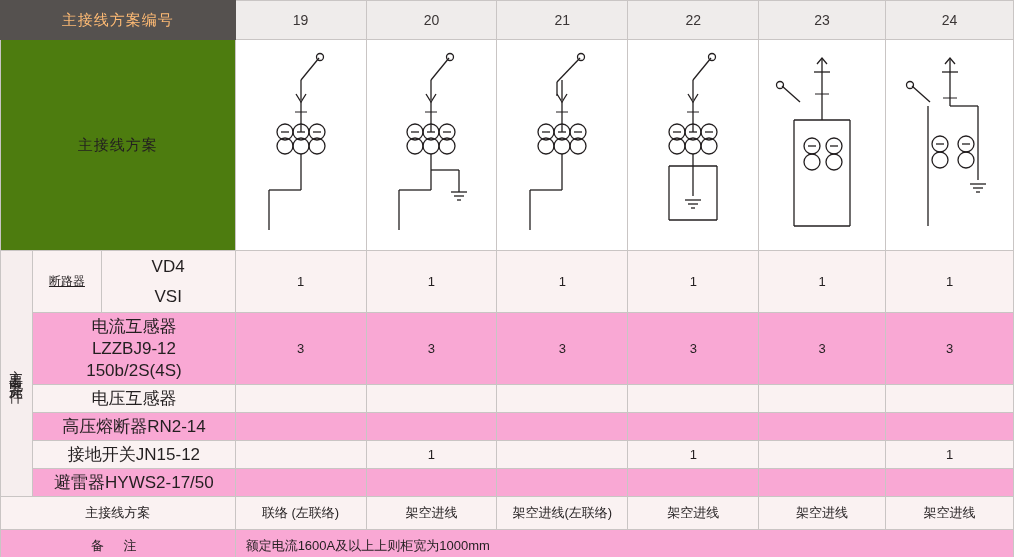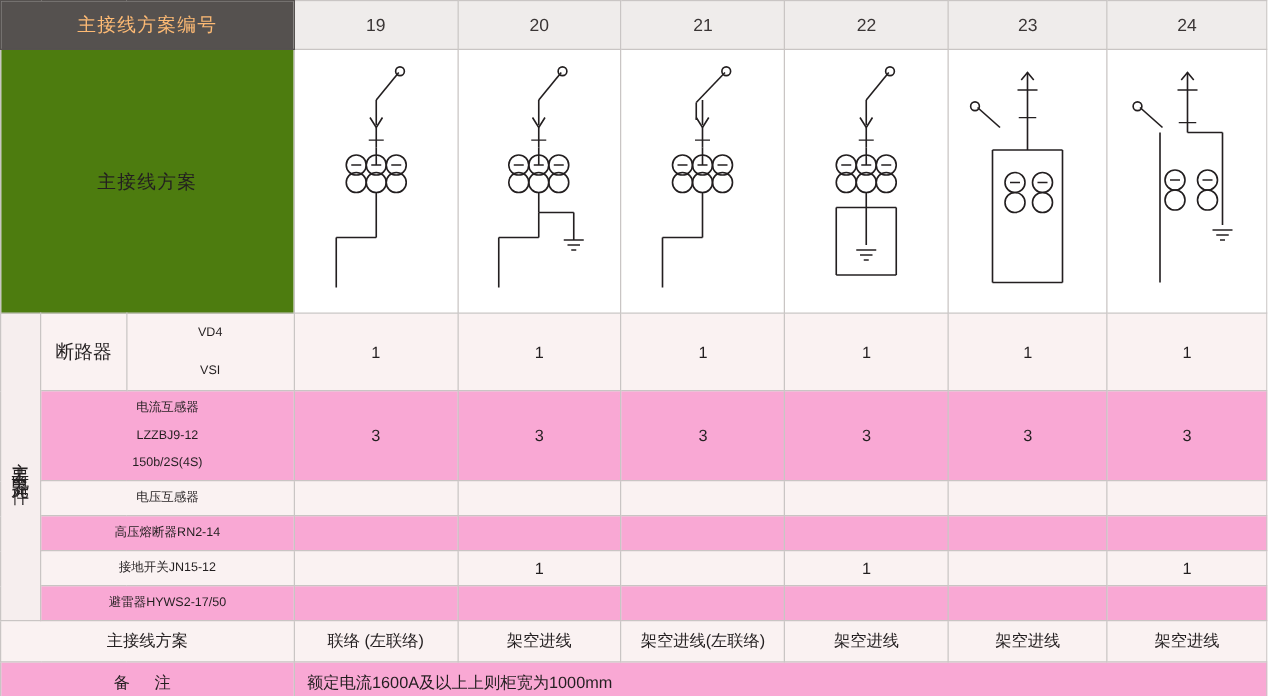--- a/index.html
+++ b/index.html
@@ -64,22 +64,22 @@
     writing-mode:vertical-rl;
     text-orientation:upright;
     display:inline-block;
     letter-spacing:4px;
   }
   .pinkrow{background:#faf2f2;}
   .whiterow{background:#f9a8d4;}
   .cellrow-h{height:62px;}
   .cellrow-s{height:28px;}
   .cellrow-m{height:72px;}
-  .label-cell{font-size:15px;}
-  .sub-label{font-size:10px;line-height:20px;}
+  .label-cell{font-size:12px;text-decoration:underline;}
+  .sub-label{font-size:17px;line-height:20px;}
   .two-line{line-height:30px;}
   .three-line{line-height:22px;}
   .name-row td{height:32px;font-size:13px;}
   .note-row td{height:32px;font-size:13px;}
   .note-left{letter-spacing:8px;}
   .note-text{text-align:left;padding-left:10px;}
   .num{font-size:13px;}
 </style>
 </head>
 <body>

